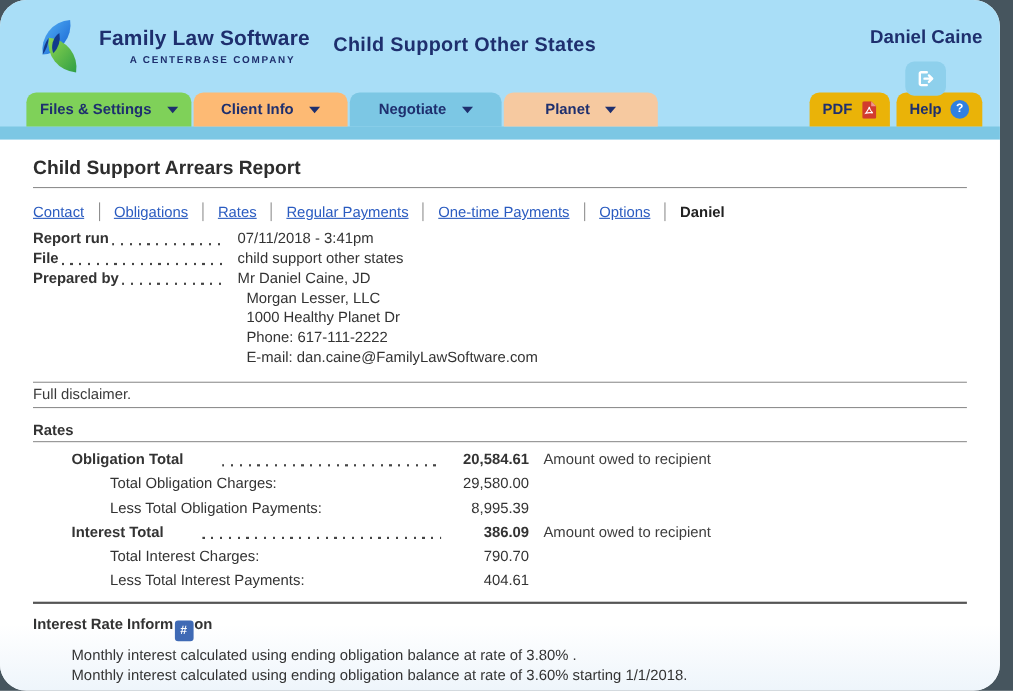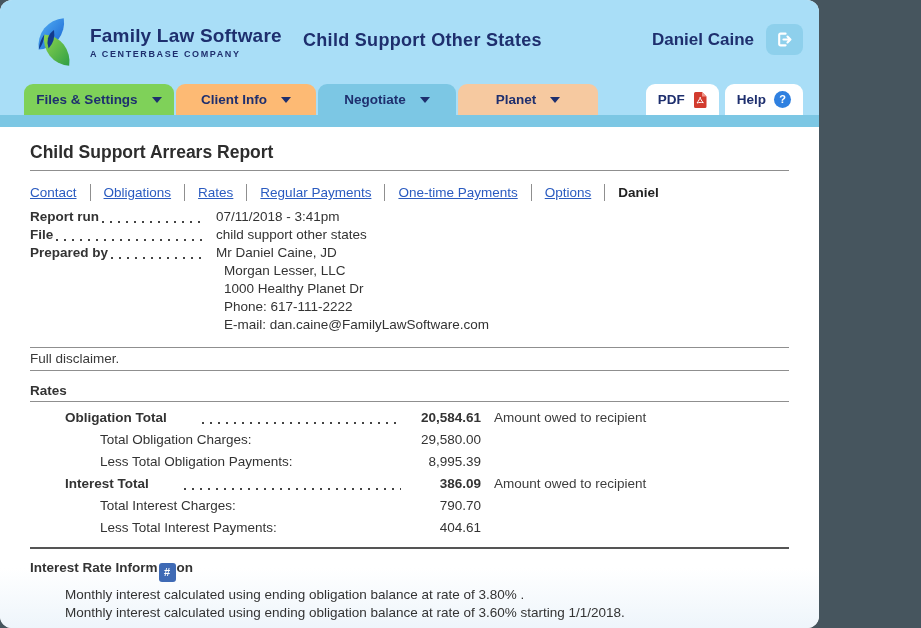--- a/index.html
+++ b/index.html
@@ -4,49 +4,49 @@
 <style>
   * { box-sizing: border-box; margin: 0; padding: 0; }
   html,body { width: 921px; height: 628px; }
   body {
     background: #46555e;
     font-family: "Liberation Sans", sans-serif;
     overflow: hidden;
   }
   .app {
     position: relative;
-    width: 819px; height: 628px;
+    width: 909px; height: 628px;
     background: #ffffff;
-    border-radius: 12px;
+    border-radius: 24px;
     overflow: hidden;
     display: flex; flex-direction: column;
   }
 
   
   .topbar { background: #a9def7; flex: 0 0 auto; }
   .brand-row {
     height: 84px;
     display: flex; align-items: center;
     padding: 0 18px 0 28px;
     position: relative;
   }
   .brand { display: flex; align-items: center; gap: 10px; }
   .brand-text .brand-name {
     font-size: 19px; font-weight: bold; color: #1e2f6e; letter-spacing: .2px;
   }
   .brand-text .brand-tagline {
-    font-size: 9px; font-weight: bold; color: #1e2f6e; letter-spacing: 1.6px; margin-top: 2px;
+    font-size: 9px; font-weight: bold; color: #1e2f6e; letter-spacing: 1.6px; margin-top: 2px; margin-left: 28px;
   }
   .window-title {
     position: absolute; left: 303px; top: 30px;
     font-size: 18px; font-weight: bold; color: #1e2f6e; letter-spacing: .3px;
   }
   .user-area {
     position: absolute; right: 16px; top: 24px;
-    display: flex; align-items: center; gap: 12px;
+    display: flex; align-items: center; gap: 12px; flex-direction: column;
   }
   .user-name { font-size: 17px; font-weight: bold; color: #1e2f6e; }
   .logout-btn {
     width: 37px; height: 31px; border: none; cursor: pointer;
     background: #8ed0ec; border-radius: 8px;
     display: flex; align-items: center; justify-content: center;
   }
 
   
   .tab-row {
@@ -66,21 +66,21 @@
   .tab-files    { width: 150px; background: #7fd159; }
   .tab-client   { width: 140px; background: #fdba74; }
   .tab-negotiate{ width: 138px; background: #7cc7e4; }
   .tab-reports  { width: 140px; background: #f6c9a0; }
   .caret {
     width: 0; height: 0;
     border-left: 5px solid transparent; border-right: 5px solid transparent;
     border-top: 6px solid #1e2f6e;
   }
   .tab-util {
-    background: #ffffff; gap: 8px; padding: 0 12px;
+    background: #eab308; gap: 8px; padding: 0 12px;
     font-size: 13.5px;
   }
   .help-glyph {
     width: 17px; height: 17px; border-radius: 50%;
     background: #2f80e0; color: #fff;
     font-size: 11px; font-weight: bold; line-height: 17px; text-align: center;
   }
   .active-strip { height: 12px; background: #7cc7e4; }
 
   

